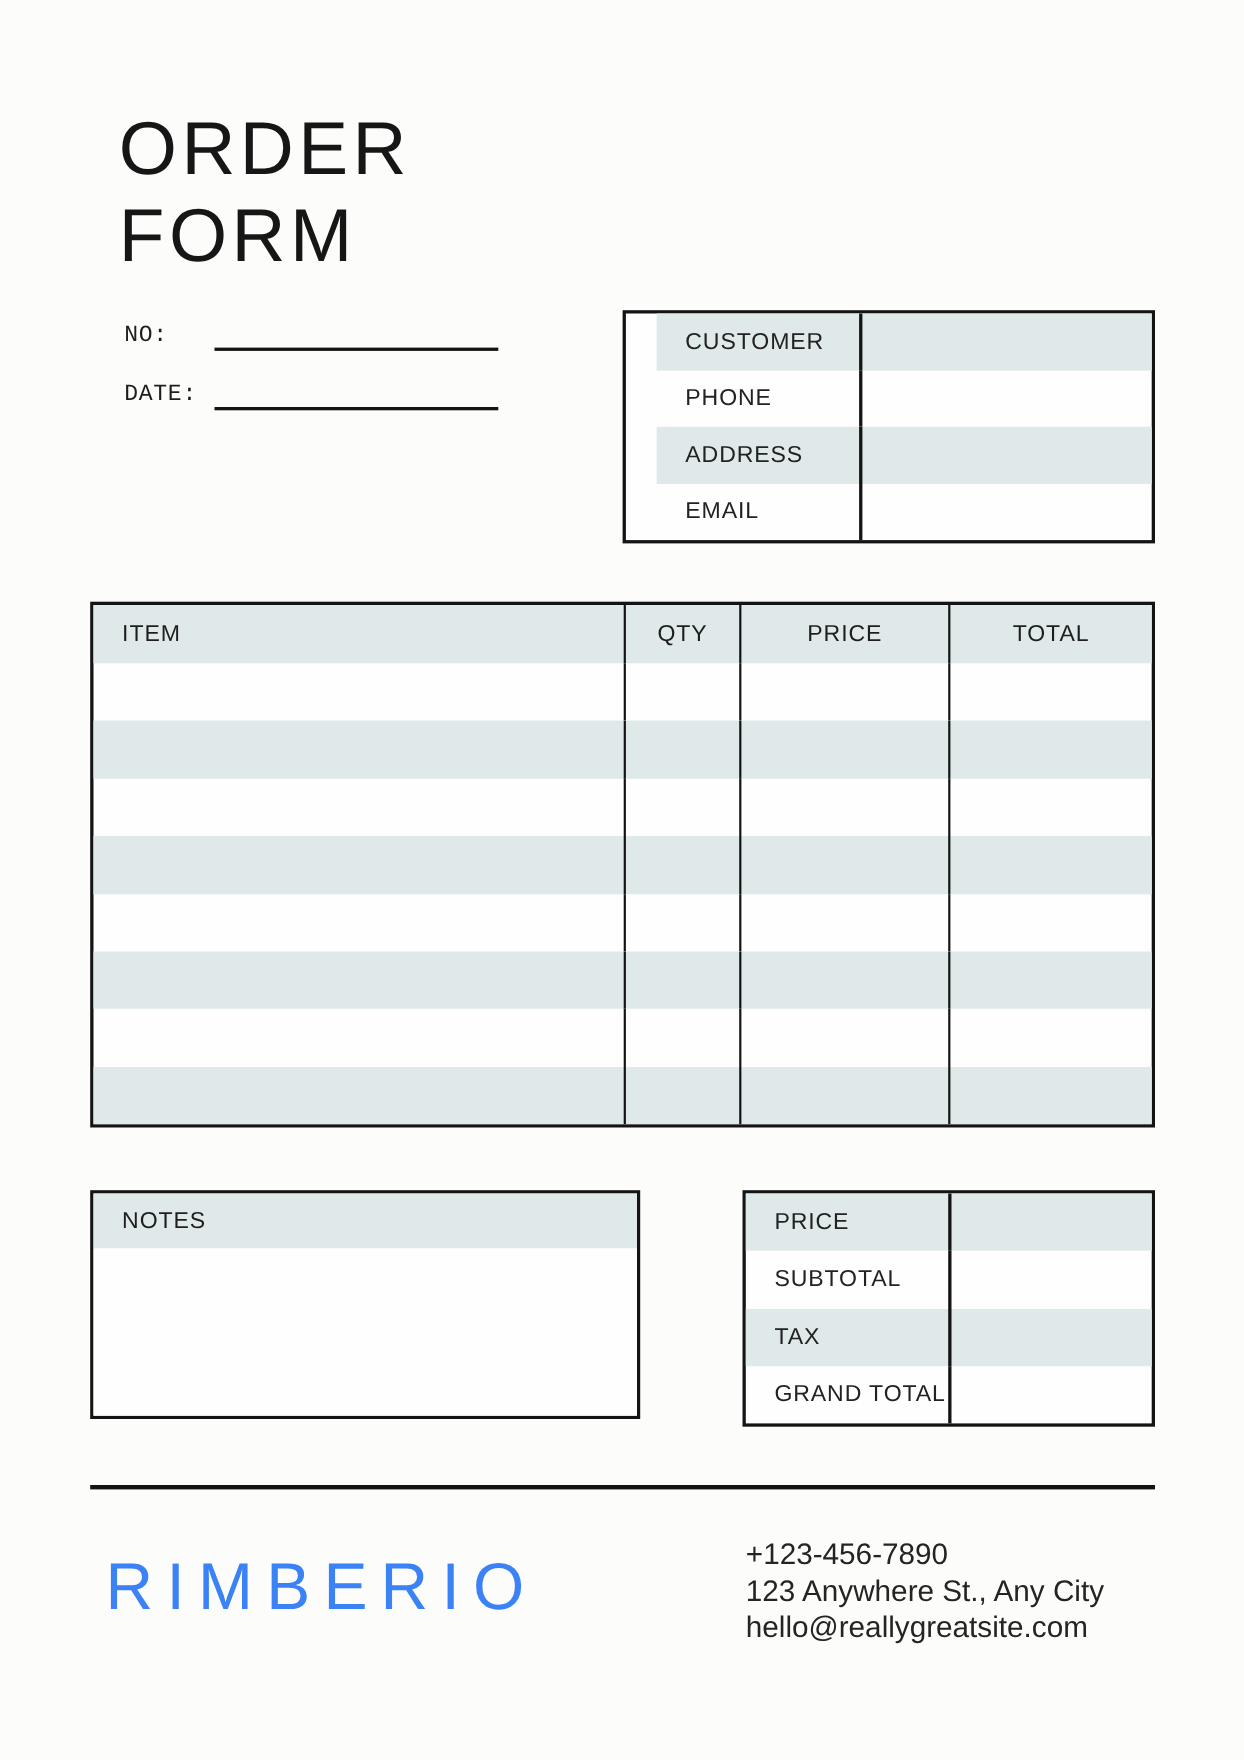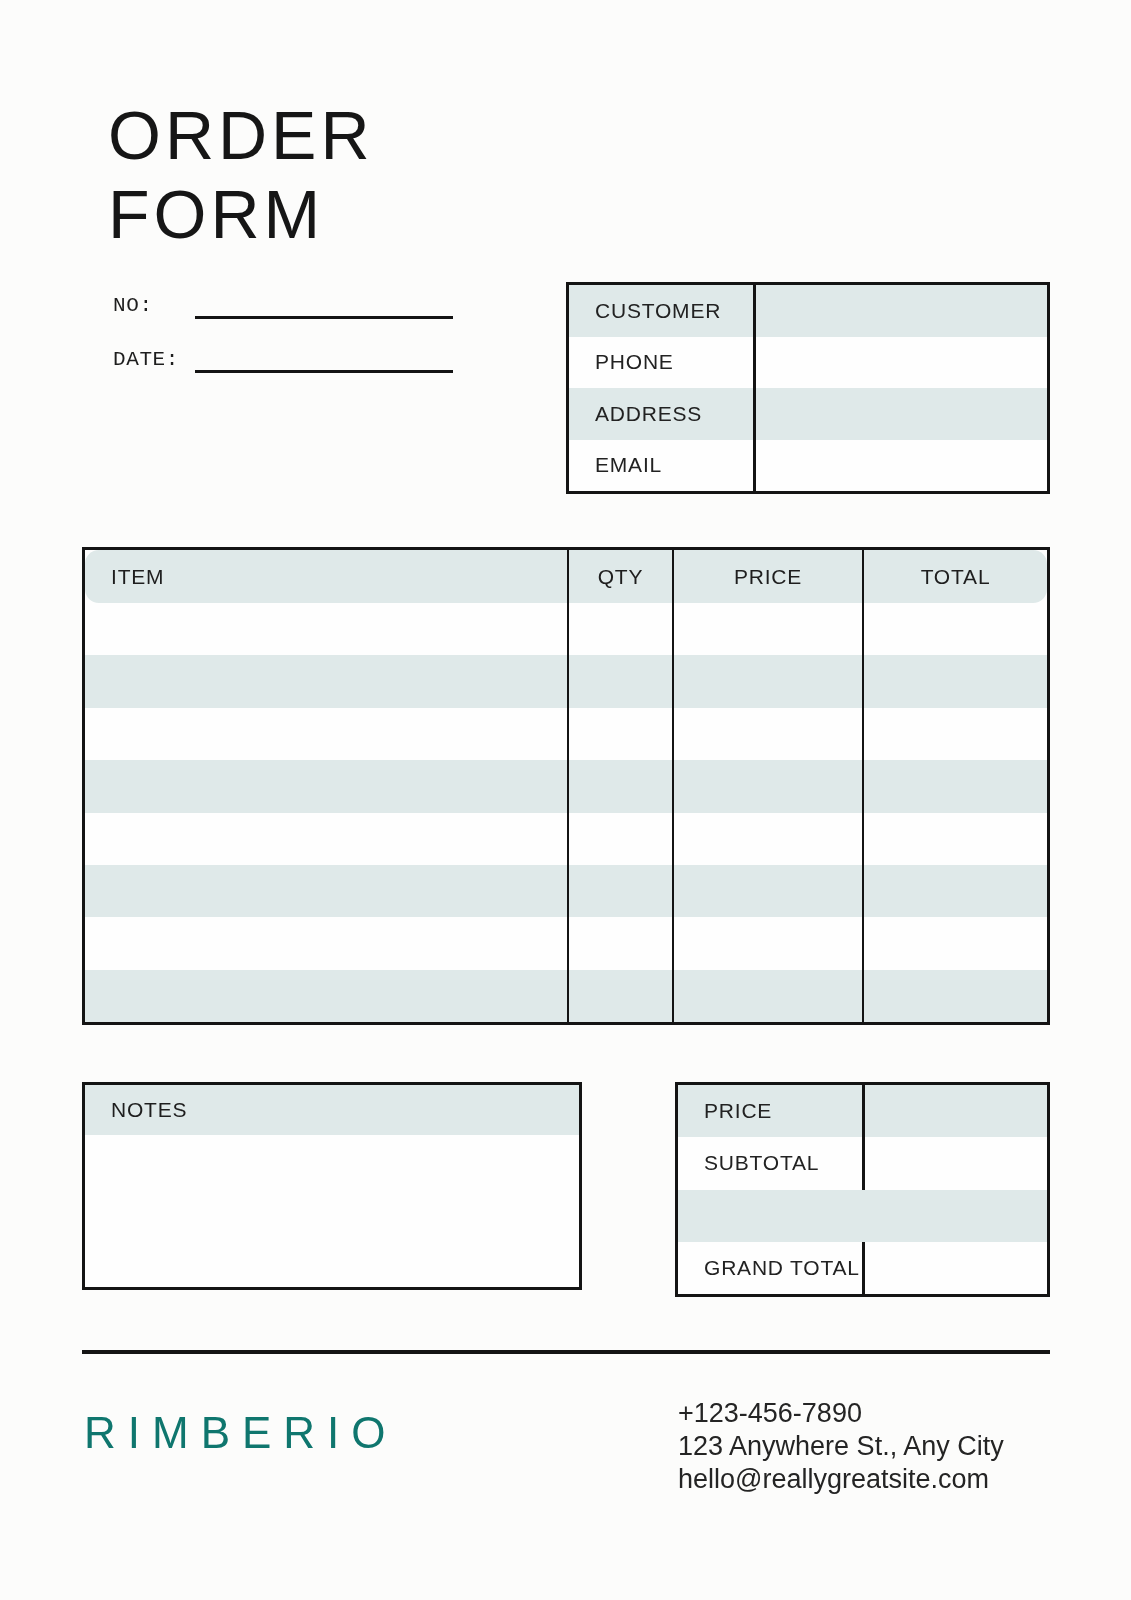--- a/index.html
+++ b/index.html
@@ -23,44 +23,44 @@
 
   
   .tbl{position:absolute;border:3px solid var(--border);display:flex;flex-direction:column;background:var(--cell-white);}
   .tbl .band{flex:1;display:grid;}
   .tbl .band:nth-child(odd){background:var(--stripe);}
   .lbl-cell{display:flex;align-items:center;padding-left:26px;font-size:21px;letter-spacing:0.8px;color:#222;}
   .val-cell{display:flex;align-items:center;padding-left:14px;font-size:20px;}
 
   
   .customer-tbl{left:566px;top:282px;width:484px;height:212px;}
-  .customer-tbl .band{grid-template-columns:187px 1fr;}
+  .customer-tbl .band{grid-template-columns:187px 1fr;margin-left:28px;}
   .customer-tbl .lbl-cell{border-right:3px solid var(--border);}
 
   
   .items-tbl{left:82px;top:547px;width:968px;height:478px;}
   .items-tbl .band{grid-template-columns:482px 105px 190px 1fr;}
-  .items-tbl .band.header{flex:0 0 53px;border-radius:14px;}
+  .items-tbl .band.header{flex:0 0 53px;}
   .items-tbl .c{display:flex;align-items:center;justify-content:center;font-size:21px;letter-spacing:0.8px;}
   .items-tbl .c.first{justify-content:flex-start;padding-left:26px;}
   .items-tbl .c + .c{border-left:2px solid var(--border);}
 
   
   .notes-box{left:82px;top:1082px;width:500px;height:208px;}
   .notes-box .notes-head{flex:0 0 50px;display:flex;align-items:center;padding-left:26px;font-size:21px;letter-spacing:0.8px;background:var(--stripe);}
   .notes-box .notes-area{flex:1;padding:10px 14px;font-size:20px;background:var(--cell-white);}
 
   
   .summary-tbl{left:675px;top:1082px;width:375px;height:215px;}
   .summary-tbl .band{grid-template-columns:187px 1fr;}
   .summary-tbl .lbl-cell{border-right:3px solid var(--border);}
 
   
   .footer-rule{position:absolute;left:82px;top:1350px;width:968px;height:4px;background:var(--border);}
-  .brand{position:absolute;left:84px;top:1408px;font-size:44px;font-weight:500;letter-spacing:12px;color:#0f766e;}
+  .brand{position:absolute;left:96px;top:1408px;font-size:60px;font-weight:500;letter-spacing:12px;color:#3b82f6;}
   .contact{position:absolute;left:678px;top:1397px;font-size:27px;line-height:33px;color:#242424;}
   .contact span{display:block;}
 </style>
 </head>
 <body>
 
 <div class="sheet">
 
   <h1 class="page-title">
     <span>ORDER</span>
@@ -165,20 +165,21 @@
   <div class="tbl summary-tbl">
     <div class="band">
       <div class="lbl-cell">PRICE</div>
       <div class="val-cell"></div>
     </div>
     <div class="band">
       <div class="lbl-cell">SUBTOTAL</div>
       <div class="val-cell"></div>
     </div>
     <div class="band">
+      <div class="lbl-cell">TAX</div>
       <div class="val-cell"></div>
     </div>
     <div class="band">
       <div class="lbl-cell">GRAND TOTAL</div>
       <div class="val-cell"></div>
     </div>
   </div>
 
   <div class="footer-rule"></div>
   <div class="brand">RIMBERIO</div>

